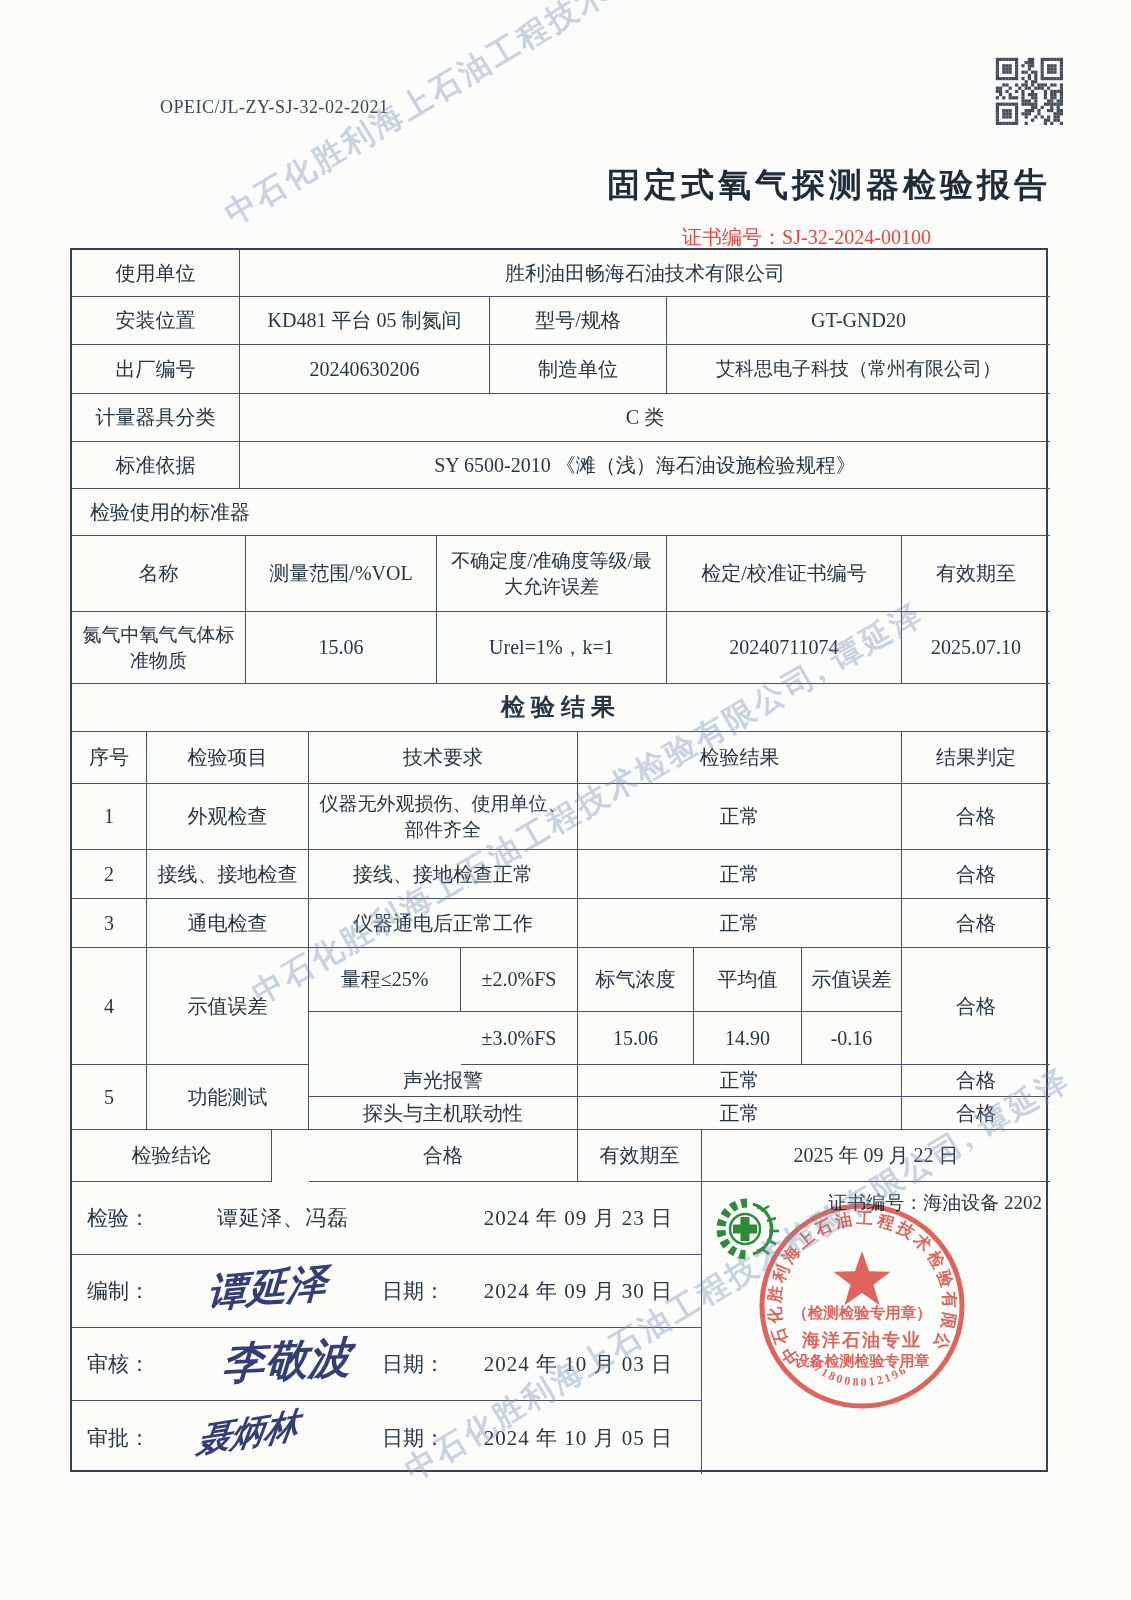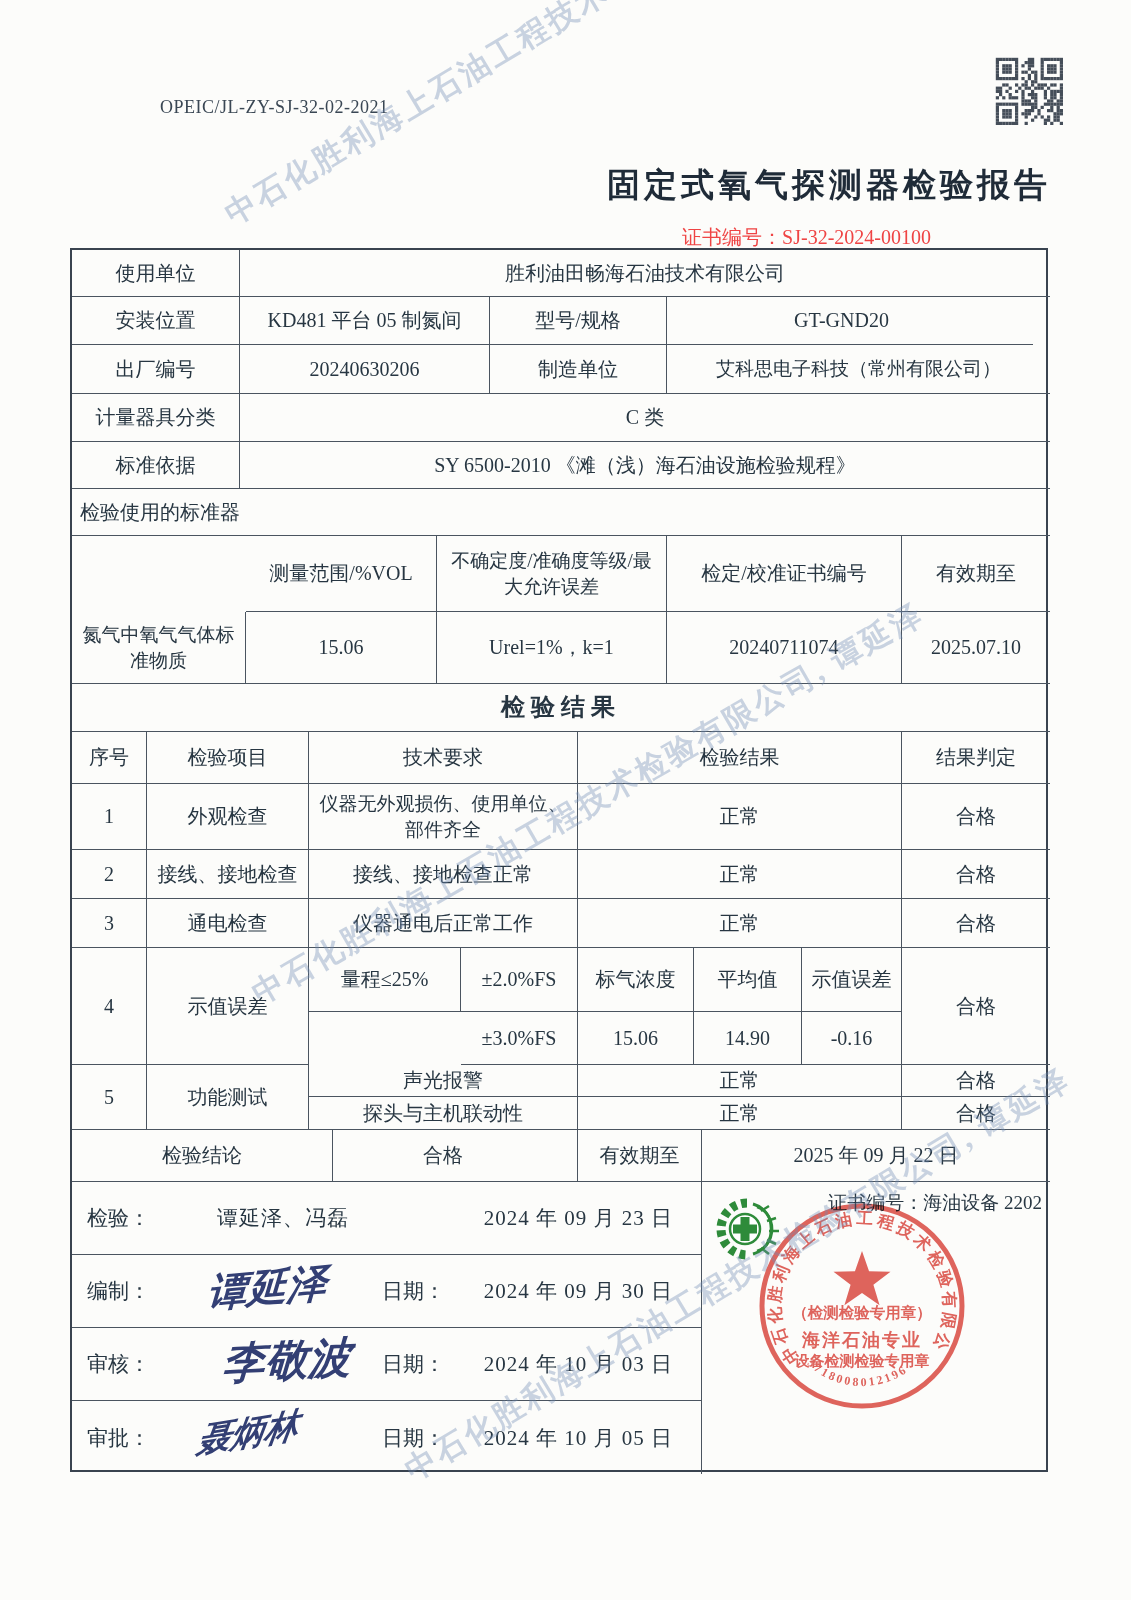--- a/index.html
+++ b/index.html
@@ -13,21 +13,21 @@
   .title{position:absolute;left:0;right:80px;top:163px;text-align:right;font-size:33px;font-weight:bold;letter-spacing:4px;color:#1f2b38;}
   .certno{position:absolute;right:200px;top:224px;font-size:20px;color:#ef4444;}
   .tbl{position:absolute;left:70px;top:248px;width:978px;height:1224px;border:2px solid #39434f;box-sizing:border-box;}
   .cell{
     position:absolute;display:flex;align-items:center;justify-content:center;
     box-sizing:border-box;font-size:20px;line-height:1.35;text-align:center;
     border-color:#4a545f;border-style:solid;border-width:0;
   }
   .bR{border-right-width:1.5px;}
   .bB{border-bottom-width:1.5px;}
-  .left{justify-content:flex-start;text-align:left;padding-left:8px;}
+  .left{justify-content:flex-start;text-align:left;padding-left:18px;}
   .sec-title{font-size:24px;font-weight:bold;letter-spacing:6px;}
   .small{font-size:19px;padding:0 8px;}
   .flabel{position:absolute;left:15px;top:50%;transform:translateY(-50%);font-size:21px;}
   .fname{position:absolute;left:145px;top:50%;transform:translateY(-50%);font-size:21px;letter-spacing:1px;}
   .fdatelabel{position:absolute;left:310px;top:50%;transform:translateY(-50%);font-size:21px;}
   .fdate{position:absolute;right:28px;top:50%;transform:translateY(-50%);font-size:21px;letter-spacing:1px;}
   .sig{
     position:absolute;left:135px;top:50%;transform:translateY(-55%) rotate(-5deg) skewX(-8deg);
     font-size:38px;font-weight:bold;font-style:italic;color:#223069;opacity:.92;white-space:nowrap;
   }
@@ -282,35 +282,36 @@
   <div class="certno">证书编号：SJ-32-2024-00100</div>
 
   <div class="tbl">
 
     <div class="cell bR bB" style="left:0;top:0;width:168px;height:47px">使用单位</div>
     <div class="cell bB" style="left:168px;top:0;width:810px;height:47px">胜利油田畅海石油技术有限公司</div>
 
     <div class="cell bR bB" style="left:0;top:47px;width:168px;height:48px">安装位置</div>
     <div class="cell bR bB" style="left:168px;top:47px;width:250px;height:48px">KD481 平台 05 制氮间</div>
     <div class="cell bR bB" style="left:418px;top:47px;width:177px;height:48px">型号/规格</div>
-    <div class="cell bB" style="left:578px;top:47px;width:383px;height:48px">GT-GND20</div>
+    <div class="cell bB" style="left:595px;top:47px;width:383px;height:48px">GT-GND20</div>
 
     <div class="cell bR bB" style="left:0;top:95px;width:168px;height:49px">出厂编号</div>
     <div class="cell bR bB" style="left:168px;top:95px;width:250px;height:49px">20240630206</div>
     <div class="cell bR bB" style="left:418px;top:95px;width:177px;height:49px">制造单位</div>
     <div class="cell bB small" style="left:595px;top:95px;width:383px;height:49px">艾科思电子科技（常州有限公司）</div>
 
     <div class="cell bR bB" style="left:0;top:144px;width:168px;height:48px">计量器具分类</div>
     <div class="cell bB" style="left:168px;top:144px;width:810px;height:48px">C 类</div>
 
     <div class="cell bR bB" style="left:0;top:192px;width:168px;height:47px">标准依据</div>
     <div class="cell bB" style="left:168px;top:192px;width:810px;height:47px">SY 6500-2010 《滩（浅）海石油设施检验规程》</div>
 
     <div class="cell bB left" style="left:0;top:239px;width:978px;height:47px">检验使用的标准器</div>
 
+    <div class="cell bR bB" style="left:0;top:286px;width:174px;height:76px">名称</div>
     <div class="cell bR bB" style="left:174px;top:286px;width:191px;height:76px">测量范围/%VOL</div>
     <div class="cell bR bB small" style="left:365px;top:286px;width:230px;height:76px">不确定度/准确度等级/最大允许误差</div>
     <div class="cell bR bB" style="left:595px;top:286px;width:235px;height:76px">检定/校准证书编号</div>
     <div class="cell bB" style="left:830px;top:286px;width:148px;height:76px">有效期至</div>
 
     <div class="cell bR bB small" style="left:0;top:362px;width:174px;height:72px">氮气中氧气气体标准物质</div>
     <div class="cell bR bB" style="left:174px;top:362px;width:191px;height:72px">15.06</div>
     <div class="cell bR bB" style="left:365px;top:362px;width:230px;height:72px">Urel=1%，k=1</div>
     <div class="cell bR bB" style="left:595px;top:362px;width:235px;height:72px">20240711074</div>
     <div class="cell bB" style="left:830px;top:362px;width:148px;height:72px">2025.07.10</div>
@@ -356,21 +357,21 @@
 
     <div class="cell bR bB" style="left:0;top:815px;width:75px;height:65px">5</div>
     <div class="cell bR bB" style="left:75px;top:815px;width:162px;height:65px">功能测试</div>
     <div class="cell bR bB" style="left:237px;top:815px;width:269px;height:32px">声光报警</div>
     <div class="cell bR bB" style="left:506px;top:815px;width:324px;height:32px">正常</div>
     <div class="cell bB" style="left:830px;top:815px;width:148px;height:32px">合格</div>
     <div class="cell bR bB" style="left:237px;top:847px;width:269px;height:33px">探头与主机联动性</div>
     <div class="cell bR bB" style="left:506px;top:847px;width:324px;height:33px">正常</div>
     <div class="cell bB" style="left:830px;top:847px;width:148px;height:33px">合格</div>
 
-    <div class="cell bR bB" style="left:0;top:880px;width:261px;height:52px">检验结论</div>
+    <div class="cell bR bB" style="left:0;top:880px;width:200px;height:52px">检验结论</div>
     <div class="cell bR bB" style="left:237px;top:880px;width:269px;height:52px">合格</div>
     <div class="cell bR bB" style="left:506px;top:880px;width:124px;height:52px">有效期至</div>
     <div class="cell bB" style="left:630px;top:880px;width:348px;height:52px">2025 年 09 月 22 日</div>
 
     <div class="cell bR bB" style="left:0;top:932px;width:630px;height:73px;justify-content:flex-start">
       <span class="flabel">检验：</span>
       <span class="fname">谭延泽、冯磊</span>
       <span class="fdate">2024 年 09 月 23 日</span>
     </div>
     <div class="cell bR bB" style="left:0;top:1005px;width:630px;height:73px;justify-content:flex-start">

